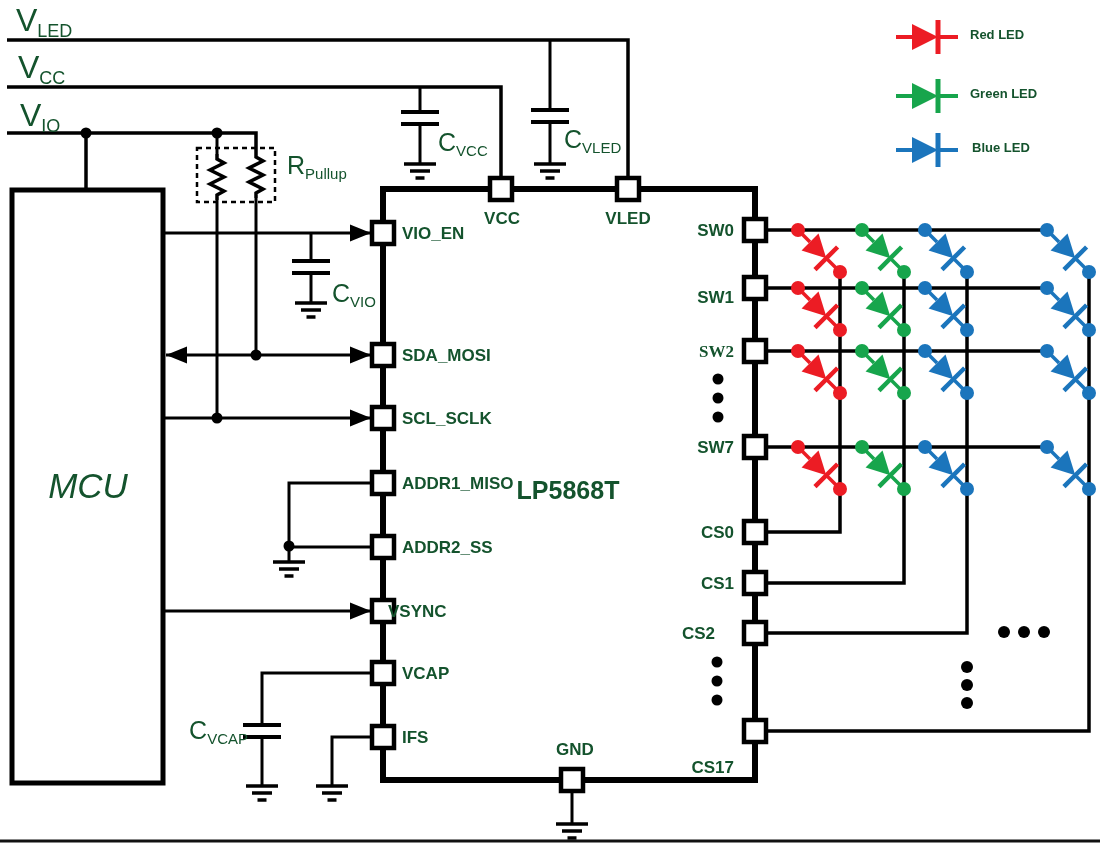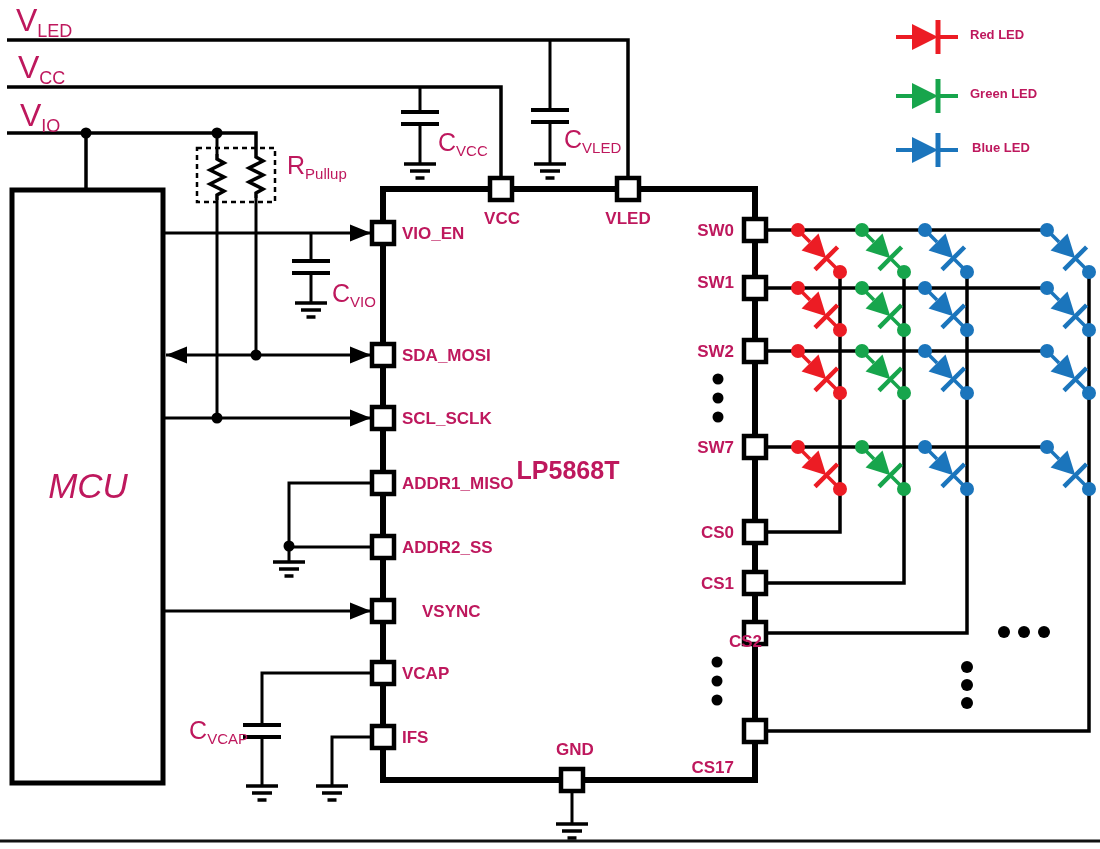--- a/index.html
+++ b/index.html
@@ -4,21 +4,21 @@
 <style>
   html,body{margin:0;padding:0;background:#fff;}
   .canvas{
     position:relative;
     width:1100px;height:849px;
     background:#fff;
     font-family:"Liberation Sans", sans-serif;
     overflow:hidden;
   }
   .canvas svg{position:absolute;left:0;top:0;}
-  .lbl{position:absolute;color:#be185d;white-space:nowrap;line-height:1;}
+  .lbl{position:absolute;color:#14532d;white-space:nowrap;line-height:1;}
   .rail-lbl{font-size:32px;font-weight:500;}
   .rail-lbl sub{font-size:18px;font-weight:500;vertical-align:-6px;letter-spacing:0px;}
   .comp-lbl{font-size:25px;font-weight:500;}
   .comp-lbl sub{font-size:15px;font-weight:500;vertical-align:-5px;}
   .pin-lbl{font-size:17px;font-weight:700;}
   .box-lbl-mcu{font-size:35px;font-weight:500;font-style:italic;}
   .box-lbl-ic{font-size:25px;font-weight:700;}
   .legend-lbl{font-size:13px;font-weight:700;}
   .tac{text-align:center;}
   .tar{text-align:right;}
@@ -326,42 +326,42 @@
 <div class="lbl rail-lbl" style="left:18px;top:51px;"><span>V</span><sub>CC</sub></div>
 <div class="lbl rail-lbl" style="left:20px;top:99px;"><span>V</span><sub>IO</sub></div>
 
 <div class="lbl comp-lbl" style="left:287px;top:153px;"><span>R</span><sub>Pullup</sub></div>
 <div class="lbl comp-lbl" style="left:438px;top:130px;"><span>C</span><sub>VCC</sub></div>
 <div class="lbl comp-lbl" style="left:564px;top:127px;"><span>C</span><sub>VLED</sub></div>
 <div class="lbl comp-lbl" style="left:332px;top:281px;"><span>C</span><sub>VIO</sub></div>
 <div class="lbl comp-lbl tar" style="left:176px;top:718px;width:72px;"><span>C</span><sub>VCAP</sub></div>
 
 <div class="lbl box-lbl-mcu tac" style="left:38px;top:468px;width:100px;">MCU</div>
-<div class="lbl box-lbl-ic tac" style="left:503px;top:458px;width:130px;">LP5868T</div>
+<div class="lbl box-lbl-ic tac" style="left:503px;top:478px;width:130px;">LP5868T</div>
 
 <div class="lbl pin-lbl" style="left:402px;top:225px;">VIO_EN</div>
 <div class="lbl pin-lbl" style="left:402px;top:347px;">SDA_MOSI</div>
 <div class="lbl pin-lbl" style="left:402px;top:410px;">SCL_SCLK</div>
 <div class="lbl pin-lbl" style="left:402px;top:475px;">ADDR1_MISO</div>
 <div class="lbl pin-lbl" style="left:402px;top:539px;">ADDR2_SS</div>
-<div class="lbl pin-lbl" style="left:422px;top:603px;">VSYNC</div>
+<div class="lbl pin-lbl" style="left:388px;top:603px;">VSYNC</div>
 <div class="lbl pin-lbl" style="left:402px;top:665px;">VCAP</div>
 <div class="lbl pin-lbl" style="left:402px;top:729px;">IFS</div>
 
 <div class="lbl pin-lbl tac" style="left:467px;top:210px;width:70px;">VCC</div>
 <div class="lbl pin-lbl tac" style="left:593px;top:210px;width:70px;">VLED</div>
 <div class="lbl pin-lbl tac" style="left:540px;top:741px;width:70px;">GND</div>
 
 <div class="lbl pin-lbl tar" style="left:654px;top:222px;width:80px;">SW0</div>
-<div class="lbl pin-lbl tar" style="left:654px;top:274px;width:80px;">SW1</div>
-<div class="lbl pin-lbl tar" style="left:654px;top:343px;width:80px;">SW2</div>
+<div class="lbl pin-lbl tar" style="left:654px;top:289px;width:80px;">SW1</div>
+<div class="lbl pin-lbl tar" style="left:654px;top:343px;width:80px;font-family:Liberation Serif, serif;">SW2</div>
 <div class="lbl pin-lbl tar" style="left:654px;top:439px;width:80px;">SW7</div>
 
 <div class="lbl pin-lbl tar" style="left:654px;top:524px;width:80px;">CS0</div>
 <div class="lbl pin-lbl tar" style="left:654px;top:575px;width:80px;">CS1</div>
-<div class="lbl pin-lbl tar" style="left:682px;top:625px;width:80px;margin-top:8px;">CS2</div>
+<div class="lbl pin-lbl tar" style="left:635px;top:625px;width:80px;">CS2</div>
 <div class="lbl pin-lbl tar" style="left:654px;top:723px;width:80px;margin-top:36px;">CS17</div>
 
 <div class="lbl legend-lbl" style="left:970px;top:28px;">Red LED</div>
 <div class="lbl legend-lbl" style="left:970px;top:87px;">Green LED</div>
 <div class="lbl legend-lbl" style="left:972px;top:141px;">Blue LED</div>
 
 </div>
 
 </body></html>

